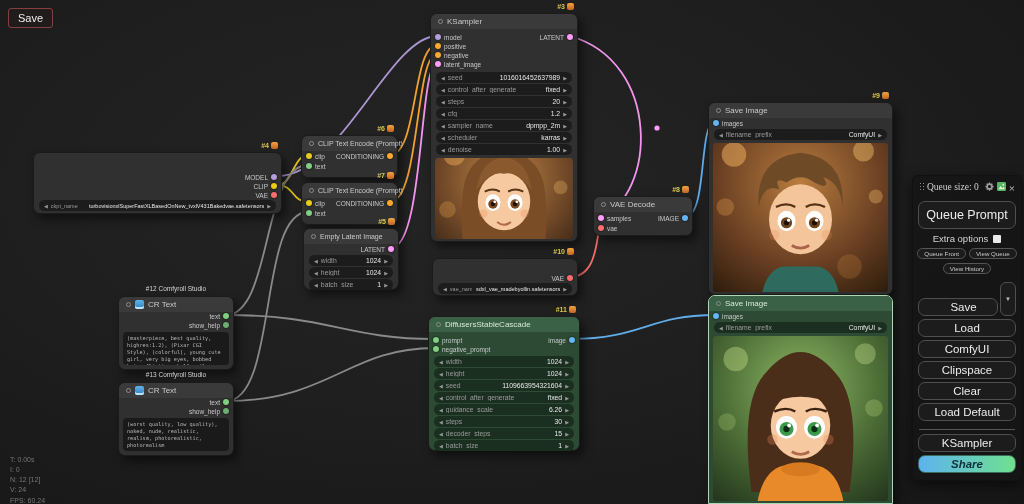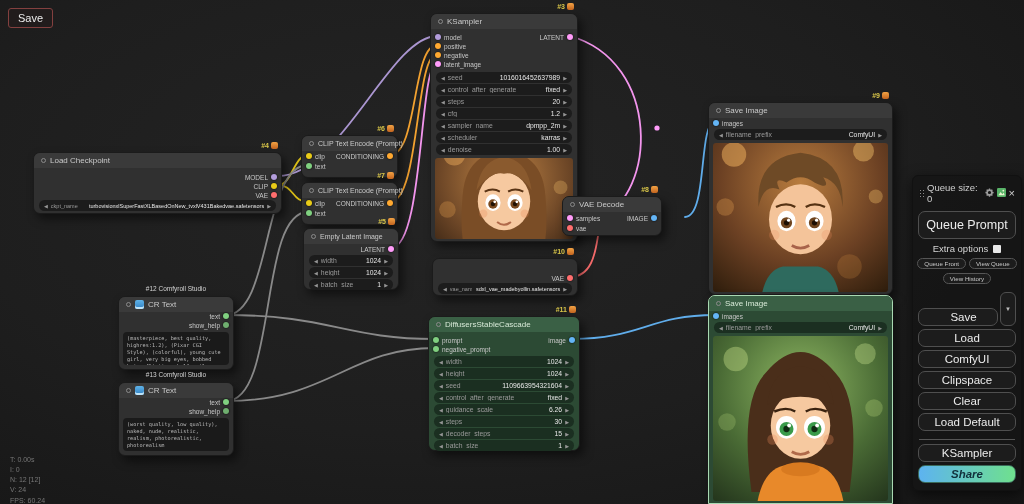--- a/index.html
+++ b/index.html
@@ -51,21 +51,21 @@
   
   #idle { position:absolute; z-index:6; left:8px; top:8px; padding:3px 9px; font-size:11px;
     color:#ececec; background:#211c1c; border:1px solid #83403f; border-radius:3px; }
   #stats { position:absolute; z-index:6; left:10px; top:455px; font-size:7px; color:#767676;
     line-height:1.45; }
 
   
   #qpanel { position:absolute; z-index:5; left:912px; top:175px; width:110px;
     background:rgba(22,22,22,.97); border:1px solid #111; border-radius:6px;
     box-shadow:0 4px 14px rgba(0,0,0,.6); padding:5px 5px 7px; color:#ddd; }
-  .qhead { display:flex; align-items:center; gap:3px; font-size:9.5px; color:#cfcfcf; padding:1px 1px 4px; }
+  .qhead { display:flex; gap:3px; font-size:9.5px; color:#cfcfcf; padding:1px 1px 4px;font-family:Liberation Serif, serif; }
   .qdrag { width:5px; height:9px; flex:none; background:#141414;
     background-image:radial-gradient(#8b8b8b 30%, transparent 32%);
     background-size:3px 3px; }
   .qhead .sp { flex:1 }
   .qclose::before { content:"\00D7"; font-size:11px; color:#cfcfcf; }
   .qbtn { display:block; width:100%; background:#1c1c1c; border:1px solid #4f4f4f; border-radius:7px;
     color:#ececec; font-size:11.5px; text-align:center; padding:2px 0; margin-top:3px;
     font-family:"Liberation Sans", sans-serif; cursor:pointer; }
   .qbtn.big { font-size:12.5px; padding:6px 0; }
   .extra { display:flex; align-items:center; justify-content:center; gap:5px;
@@ -104,24 +104,20 @@
     <path d="M226,315 C 330,315 345,339 435,339" stroke="#8f8f8f"></path>
     <path d="M226,401 C 278,401 258,212 308,212" stroke="#8f8f8f"></path>
     <path d="M226,401 C 330,401 348,348 435,348" stroke="#8f8f8f"></path>
   </g>
   <circle cx="657" cy="128" r="2.6" fill="#ff9cf9"></circle>
 </svg>
 
 <div class="node" style="left:33px;top:152px;width:249px;height:62px">
   <div class="badge">
         <span>#4</span>
-      </div>
-  <div class="hd">
-        <span class="cdot"></span>
-        <span>Load Checkpoint</span>
       </div>
   <div class="port out" style="top:20px">
         <span class="pd dot-model"></span>
         <span>MODEL</span>
       </div>
   <div class="port out" style="top:29px">
         <span class="pd dot-clip"></span>
         <span>CLIP</span>
       </div>
   <div class="port out" style="top:38px">
@@ -290,21 +286,21 @@
           <circle cx="59.3" cy="52.4" r="1" fill="#fff"></circle>
       <path d="M36,45 Q42,42 47,45" stroke="#5a3415" stroke-width="1.4" fill="none"></path>
       <path d="M53,45 Q58,42 64,45" stroke="#5a3415" stroke-width="1.4" fill="none"></path>
       <path d="M45,67 Q50,71 55,67" stroke="#b06a4a" stroke-width="1.5" fill="none"></path>
       <circle cx="35" cy="61" r="3" fill="#e88a5a" opacity=".3"></circle>
           <circle cx="65" cy="61" r="3" fill="#e88a5a" opacity=".3"></circle>
     </svg>
   </div>
 </div>
 
-<div class="node" style="left:562px;top:196px;width:100px;height:40px">
+<div class="node" style="left:593px;top:196px;width:100px;height:40px">
   <div class="badge">
         <span>#8</span>
       </div>
   <div class="hd">
         <span class="cdot"></span>
         <span>VAE Decode</span>
       </div>
   <div class="port in" style="top:17px">
         <span class="pd dot-latent"></span>
         <span>samples</span>

